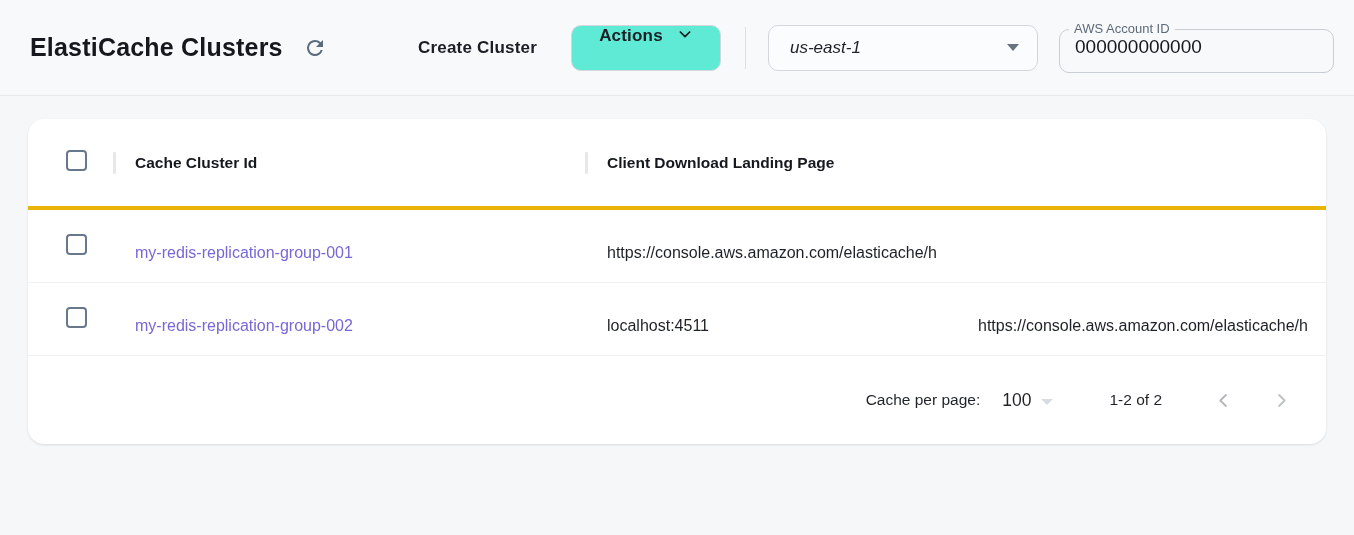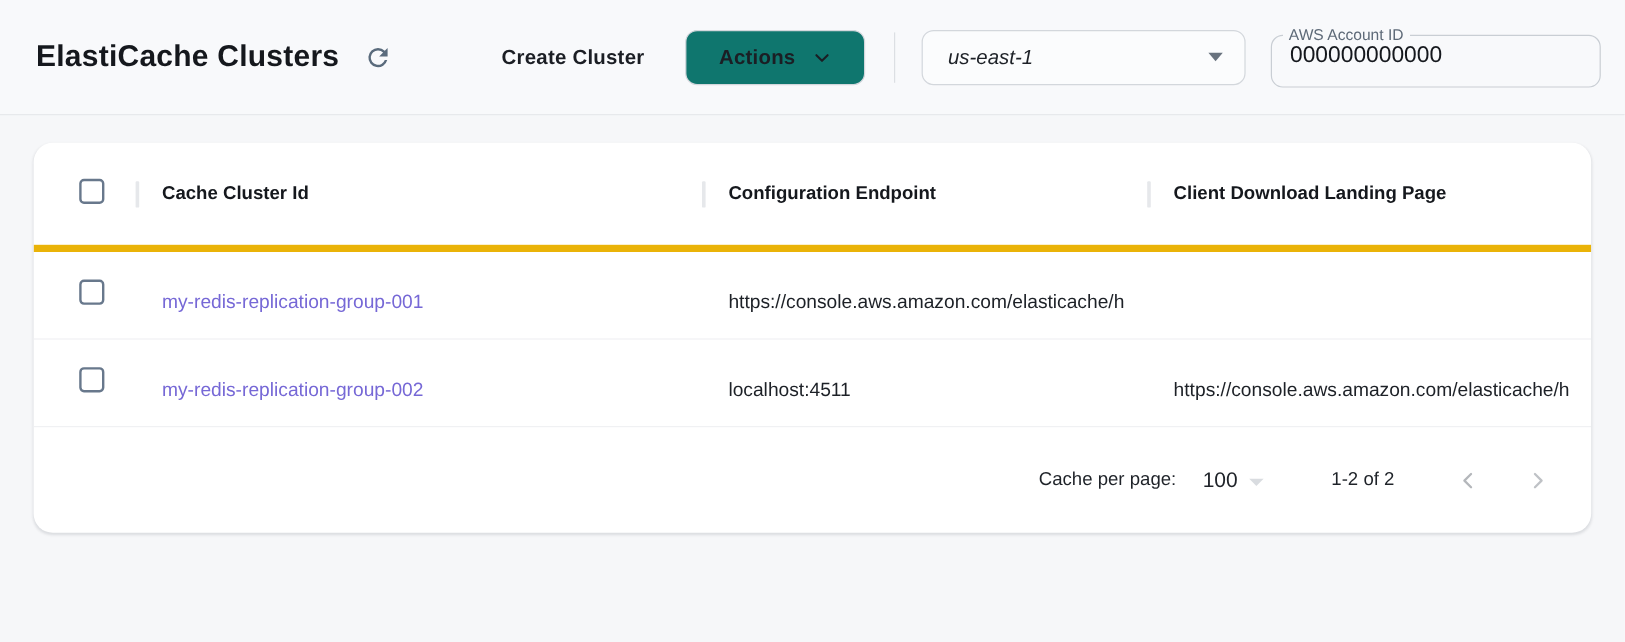--- a/index.html
+++ b/index.html
@@ -35,24 +35,24 @@
   .right-group { margin-left:auto; display:flex; align-items:center; }
   .create-cluster {
     background:none; border:none;
     font-family:inherit;
     font-size:17px; font-weight:bold; color:#1b1e24;
     cursor:pointer;
     margin-right:34px;
     letter-spacing:.2px;
   }
   .actions-btn {
-    display:flex; align-items:center; justify-content:center; gap:14px;
+    display:flex; justify-content:center; gap:14px;
     width:150px; height:46px;
     border:1px solid #d3d7dc; border-radius:10px;
-    background:#0f766e;
+    background:#5eead4;
     font-family:inherit;
     font-size:17px; font-weight:bold; color:#1b1e24;
     cursor:pointer;
     margin-right:24px;
     letter-spacing:.2px;
   }
   .vdivider {
     width:1px; height:42px; background:#dcdfe3; margin-right:22px;
   }
   .region-select {
@@ -105,21 +105,21 @@
     display:flex;
     flex-direction:column;
   }
   .grid-row {
     display:grid;
     grid-template-columns:85px 472px 371px 1fr;
     align-items:center;
   }
   .thead {
     height:91px;
-    border-bottom:6px solid #eab308;
+    border-bottom:4px solid #eab308;
   }
   .cell-check { padding-left:38px; }
   .checkbox {
     width:21px; height:21px;
     border:2px solid #68788c;
     border-radius:4px;
     background:#fff;
     display:inline-block;
     cursor:pointer;
   }
@@ -232,24 +232,20 @@
   <div class="grid-row thead">
     <div class="cell-check">
       <span class="checkbox"></span>
     </div>
     <div class="hcell">
       <span class="col-sep"></span>
       <span class="hlabel">Cache Cluster Id</span>
     </div>
     <div class="hcell">
       <span class="col-sep"></span>
-      <span class="hlabel">Configuration Endpoint</span>
-    </div>
-    <div class="hcell">
-      <span class="col-sep"></span>
       <span class="hlabel">Client Download Landing Page</span>
     </div>
   </div>
 
   <div class="grid-row trow">
     <div class="cell-check">
       <span class="checkbox"></span>
     </div>
     <div class="tcell link-cell">
       <span class="cluster-link">my-redis-replication-group-001</span>

